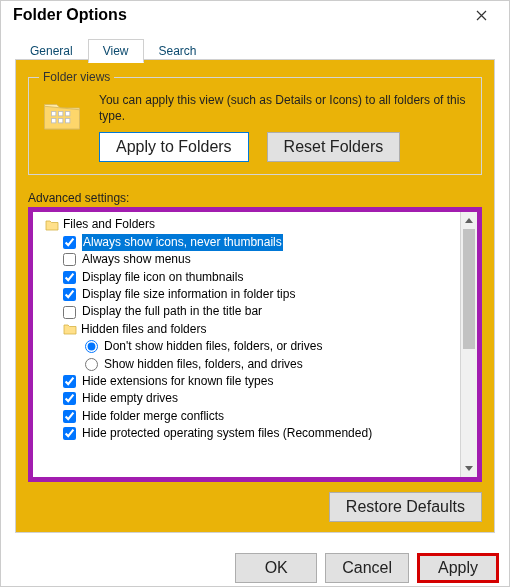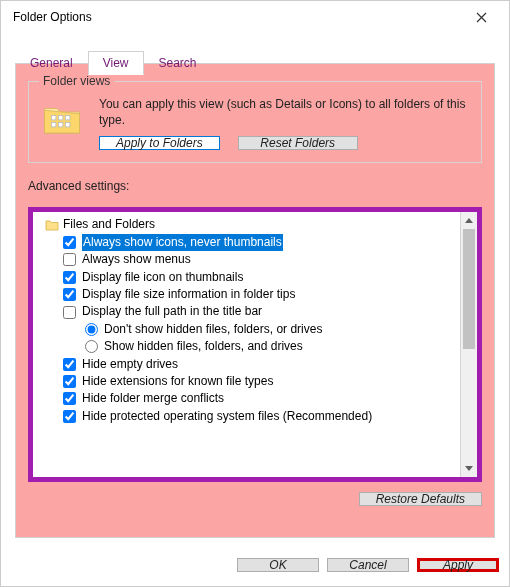--- a/index.html
+++ b/index.html
@@ -21,21 +21,21 @@
     display: flex;
     flex-direction: column;
   }
   .titlebar {
     display: flex;
     align-items: center;
     height: 32px;
     padding: 0 8px 0 12px;
     background: #fff;
   }
-  .titlebar .title { flex: 1; font-size: 12px; }
+  .titlebar .title { flex: 1; font-size: 16px; font-weight: bold; }
   .titlebar .close {
     width: 40px;
     height: 28px;
     display: flex;
     align-items: center;
     justify-content: center;
     font-size: 14px;
     color: #333;
     cursor: pointer;
   }
@@ -47,35 +47,35 @@
   }
   .tabs {
     display: flex;
     align-items: flex-end;
     height: 24px;
     position: relative;
   }
   .tab {
     padding: 4px 14px;
     font-size: 12px;
-    color: #701a75;
+    color: #0c4a6e;
     cursor: pointer;
     position: relative;
-    top: 12px;
+    top: 4px;
     border: 1px solid transparent;
   }
   .tab.active {
     border: 1px solid #d0d0d0;
     border-bottom: 1px solid #fff;
     background: #fff;
     margin-top: 48px;
   }
   .tabpanel {
     border: 1px solid #d0d0d0;
-    background: #fca5a5;
+    background: #eab308;
     flex: 1;
     padding: 10px 12px;
     display: flex;
     flex-direction: column;
     gap: 12px;
   }
   fieldset.group {
     border: 1px solid #d4d4d4;
     padding: 8px 10px 12px 10px;
     margin: 0;
@@ -91,38 +91,37 @@
   }
   .folder-icon {
     width: 46px; height: 46px;
     display: flex; align-items: center; justify-content: center;
   }
   .folder-icon svg { width: 42px; height: 42px; }
   .folder-views-right { flex: 1; }
   .desc { font-size: 12px; color: #222; line-height: 1.35; margin-bottom: 8px; }
   .btn-row { display: flex; gap: 18px; }
   .btn {
-    height: 14px;
+    height: 30px;
     padding: 0 16px;
     background: #e1e1e1;
     border: 1px solid #adadad;
-    font-size: 12px;
+    font-size: 16px;
     color: #222;
     cursor: pointer;
     display: inline-flex;
     align-items: center;
     justify-content: center;
     min-width: 120px;
-    font-style: italic;
   }
   .btn.accent {
     border: 1px solid #0078d7;
     background: #fff;
   }
-  .adv-label { font-size: 12px; color: #222; margin-bottom: 14px; margin-top: 4px;}
+  .adv-label { font-size: 12px; color: #222; margin-bottom: 2px; margin-top: 4px;}
   .listbox {
     border: 5px solid #a21caf;
     height: 275px;
     background: #fff;
     display: flex;
   }
   .list-content {
     flex: 1;
     overflow: hidden;
     padding: 4px 0 4px 4px;
@@ -258,35 +257,41 @@
                 <span class="label">Display file icon on thumbnails</span>
               </div>
               <div class="tree-item lvl1">
                 <input type="checkbox" checked="" style="">
                 <span class="label">Display file size information in folder tips</span>
               </div>
               <div class="tree-item lvl1">
                 <input type="checkbox" style="">
                 <span class="label">Display the full path in the title bar</span>
               </div>
+              <div class="tree-item lvl1">
+                <svg class="small-folder" viewBox="0 0 14 14">
+                  <path d="M1 3 L5 3 L6.5 4.5 L13 4.5 L13 12 L1 12 Z" fill="#ffe08a" stroke="#d6b244" stroke-width="0.8"></path>
+                </svg>
+                <span class="label">Hidden files and folders</span>
+              </div>
               <div class="tree-item lvl2">
                 <input type="radio" checked="" style="">
                 <span class="label">Don't show hidden files, folders, or drives</span>
               </div>
               <div class="tree-item lvl2">
                 <input type="radio" style="">
                 <span class="label">Show hidden files, folders, and drives</span>
               </div>
               <div class="tree-item lvl1">
                 <input type="checkbox" checked="" style="">
+                <span class="label">Hide extensions for known file types</span>
+              </div>
+              <div class="tree-item lvl1">
+                <input type="checkbox" checked="" style="">
                 <span class="label">Hide empty drives</span>
-              </div>
-              <div class="tree-item lvl1">
-                <input type="checkbox" checked="" style="">
-                <span class="label">Hide extensions for known file types</span>
               </div>
               <div class="tree-item lvl1">
                 <input type="checkbox" checked="" style="">
                 <span class="label">Hide folder merge conflicts</span>
               </div>
               <div class="tree-item lvl1">
                 <input type="checkbox" checked="" style="">
                 <span class="label">Hide protected operating system files (Recommended)</span>
               </div>
             </div>

